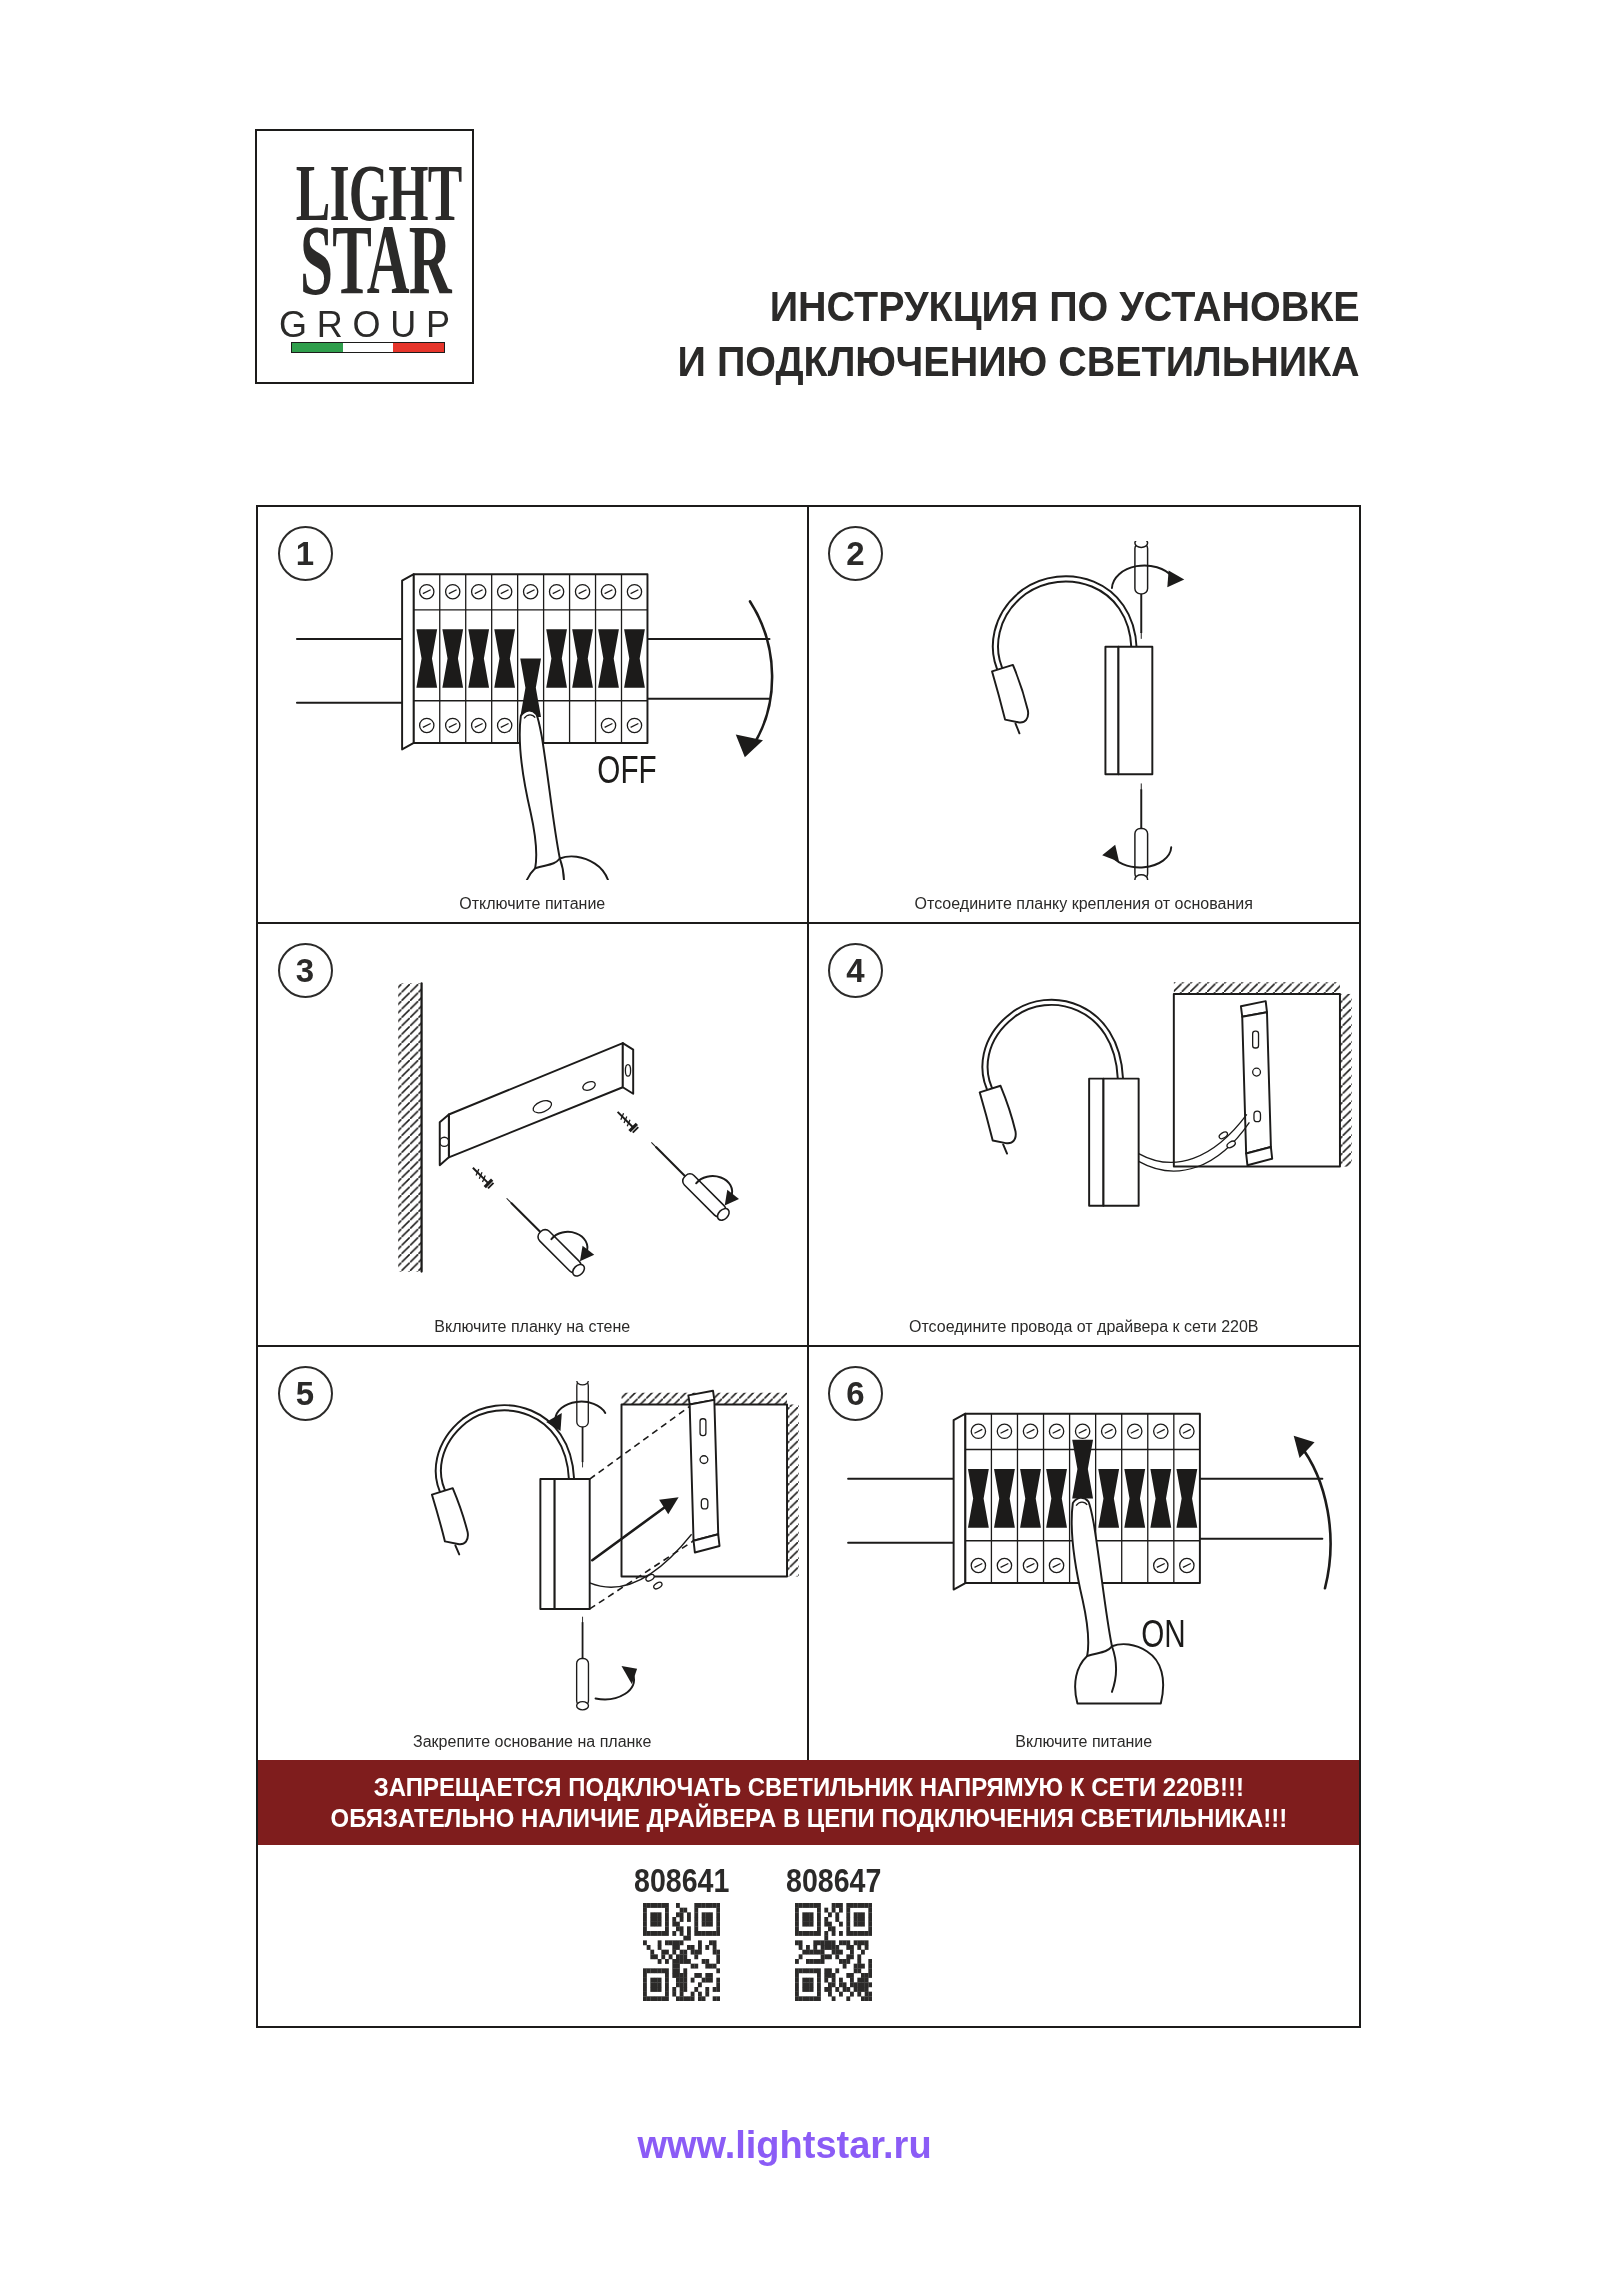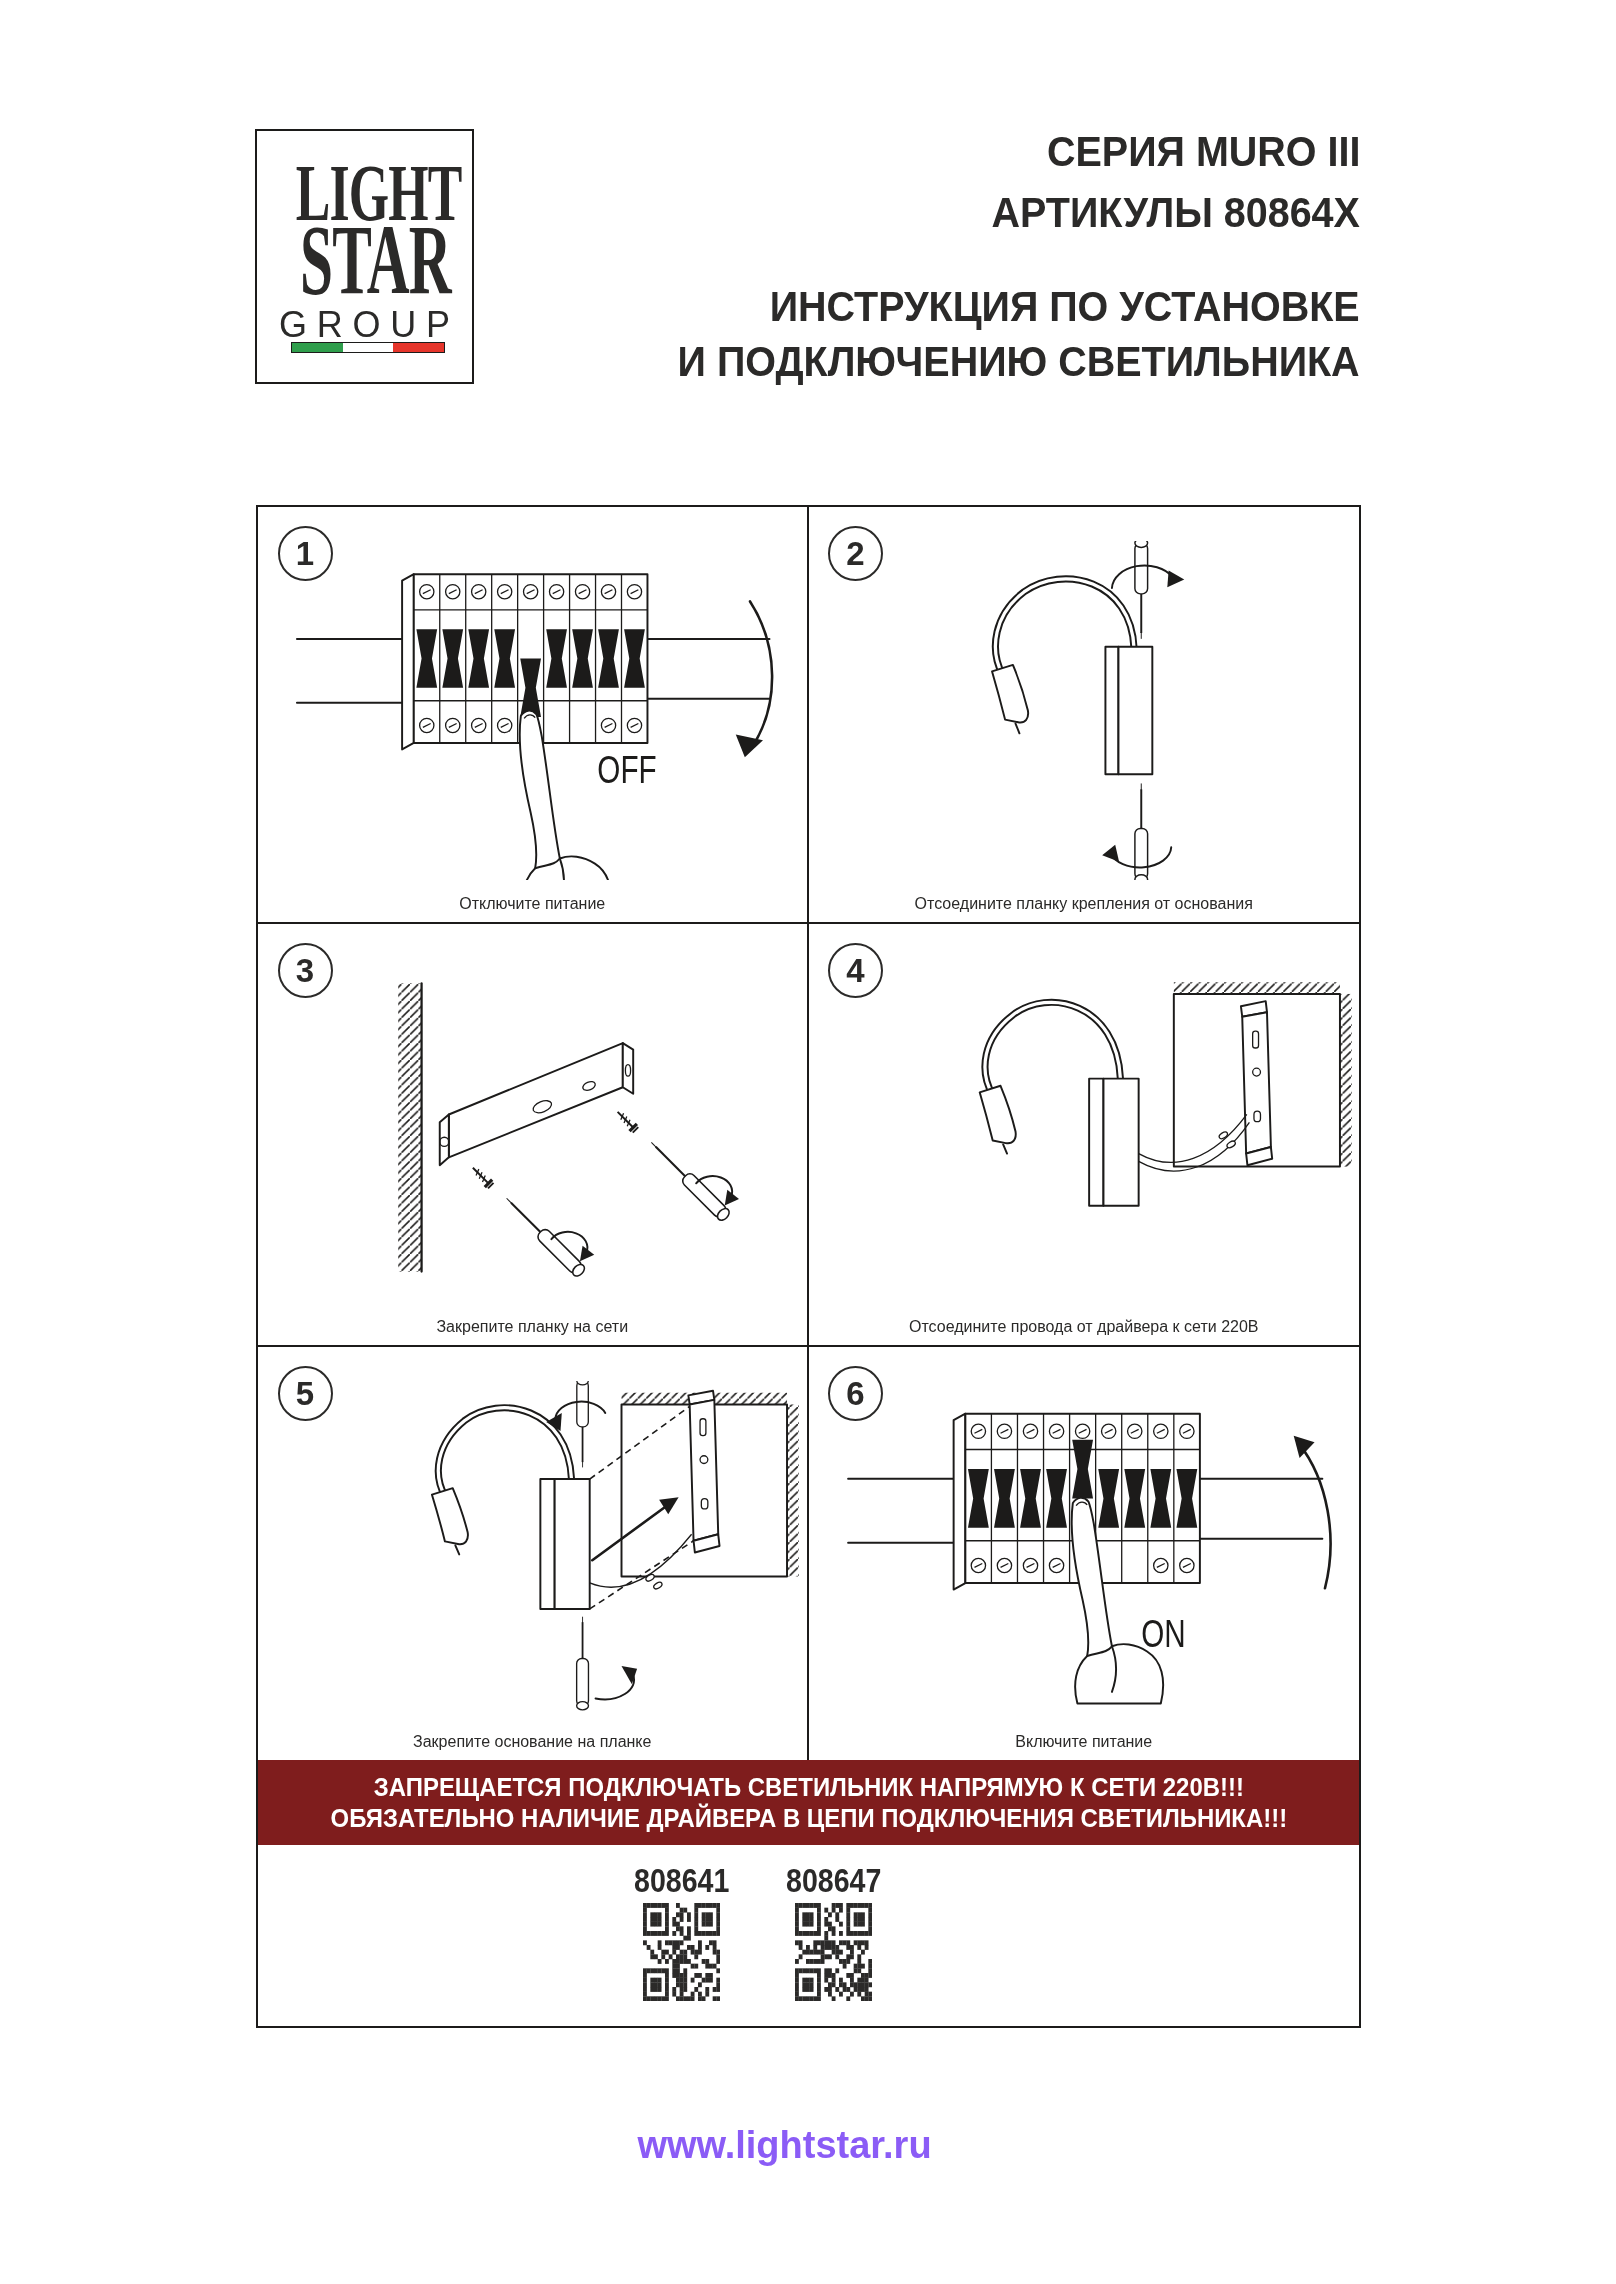--- a/index.html
+++ b/index.html
@@ -96,24 +96,20 @@
 
 <div class="page">
 
   <div class="logo-box">
     <div class="logo-word logo-light">LIGHT</div>
     <div class="logo-word logo-star">STAR</div>
     <div class="logo-group">GROUP</div>
     <div class="logo-flag"></div>
   </div>
 
-  <div class="hdr hdr-top">
-    <span>СЕРИЯ MURO III</span><br>
-    <span>АРТИКУЛЫ 80864X</span>
-  </div>
   <div class="hdr hdr-main">
     <span>ИНСТРУКЦИЯ ПО УСТАНОВКЕ</span><br>
     <span>И ПОДКЛЮЧЕНИЮ СВЕТИЛЬНИКА</span>
   </div>
 
   <div class="steps-table">
     <div class="steps-grid">
 
       <div class="cell cb-r cb-b">
         <div class="step-circle">1</div>
@@ -229,21 +225,21 @@
           <use href="#screw" xlink:href="#screw" transform="translate(331,322) rotate(135)"></use>
           <use href="#sd" xlink:href="#sd" transform="translate(383,369) rotate(135) scale(0.8)"></use>
           <path class="s" d="M452,432 A30,24 0 0 1 506,452"></path>
           <polygon class="k" points="500,442 518,456 496,466"></polygon>
 
           <use href="#screw" xlink:href="#screw" transform="translate(554,236) rotate(135)"></use>
           <use href="#sd" xlink:href="#sd" transform="translate(606,283) rotate(135) scale(0.8)"></use>
           <path class="s" d="M675,346 A30,24 0 0 1 729,366"></path>
           <polygon class="k" points="723,356 741,370 719,380"></polygon>
         </svg>
-        <div class="caption">Закрепите планку на сети</div>
+        <div class="caption">Включите планку на стене</div>
       </div>
 
       <div class="cell cb-b">
         <div class="step-circle">4</div>
         <svg class="illust" viewBox="0 0 845 520">
           <rect x="560" y="37" width="255" height="18" fill="url(#hatch)"></rect>
           <rect x="815" y="55" width="18" height="265" fill="url(#hatch)"></rect>
           <rect class="sf" x="560" y="55" width="255" height="265"></rect>
 
           <polygon class="sf" points="665,90 703,83 701,66 663,74"></polygon>

